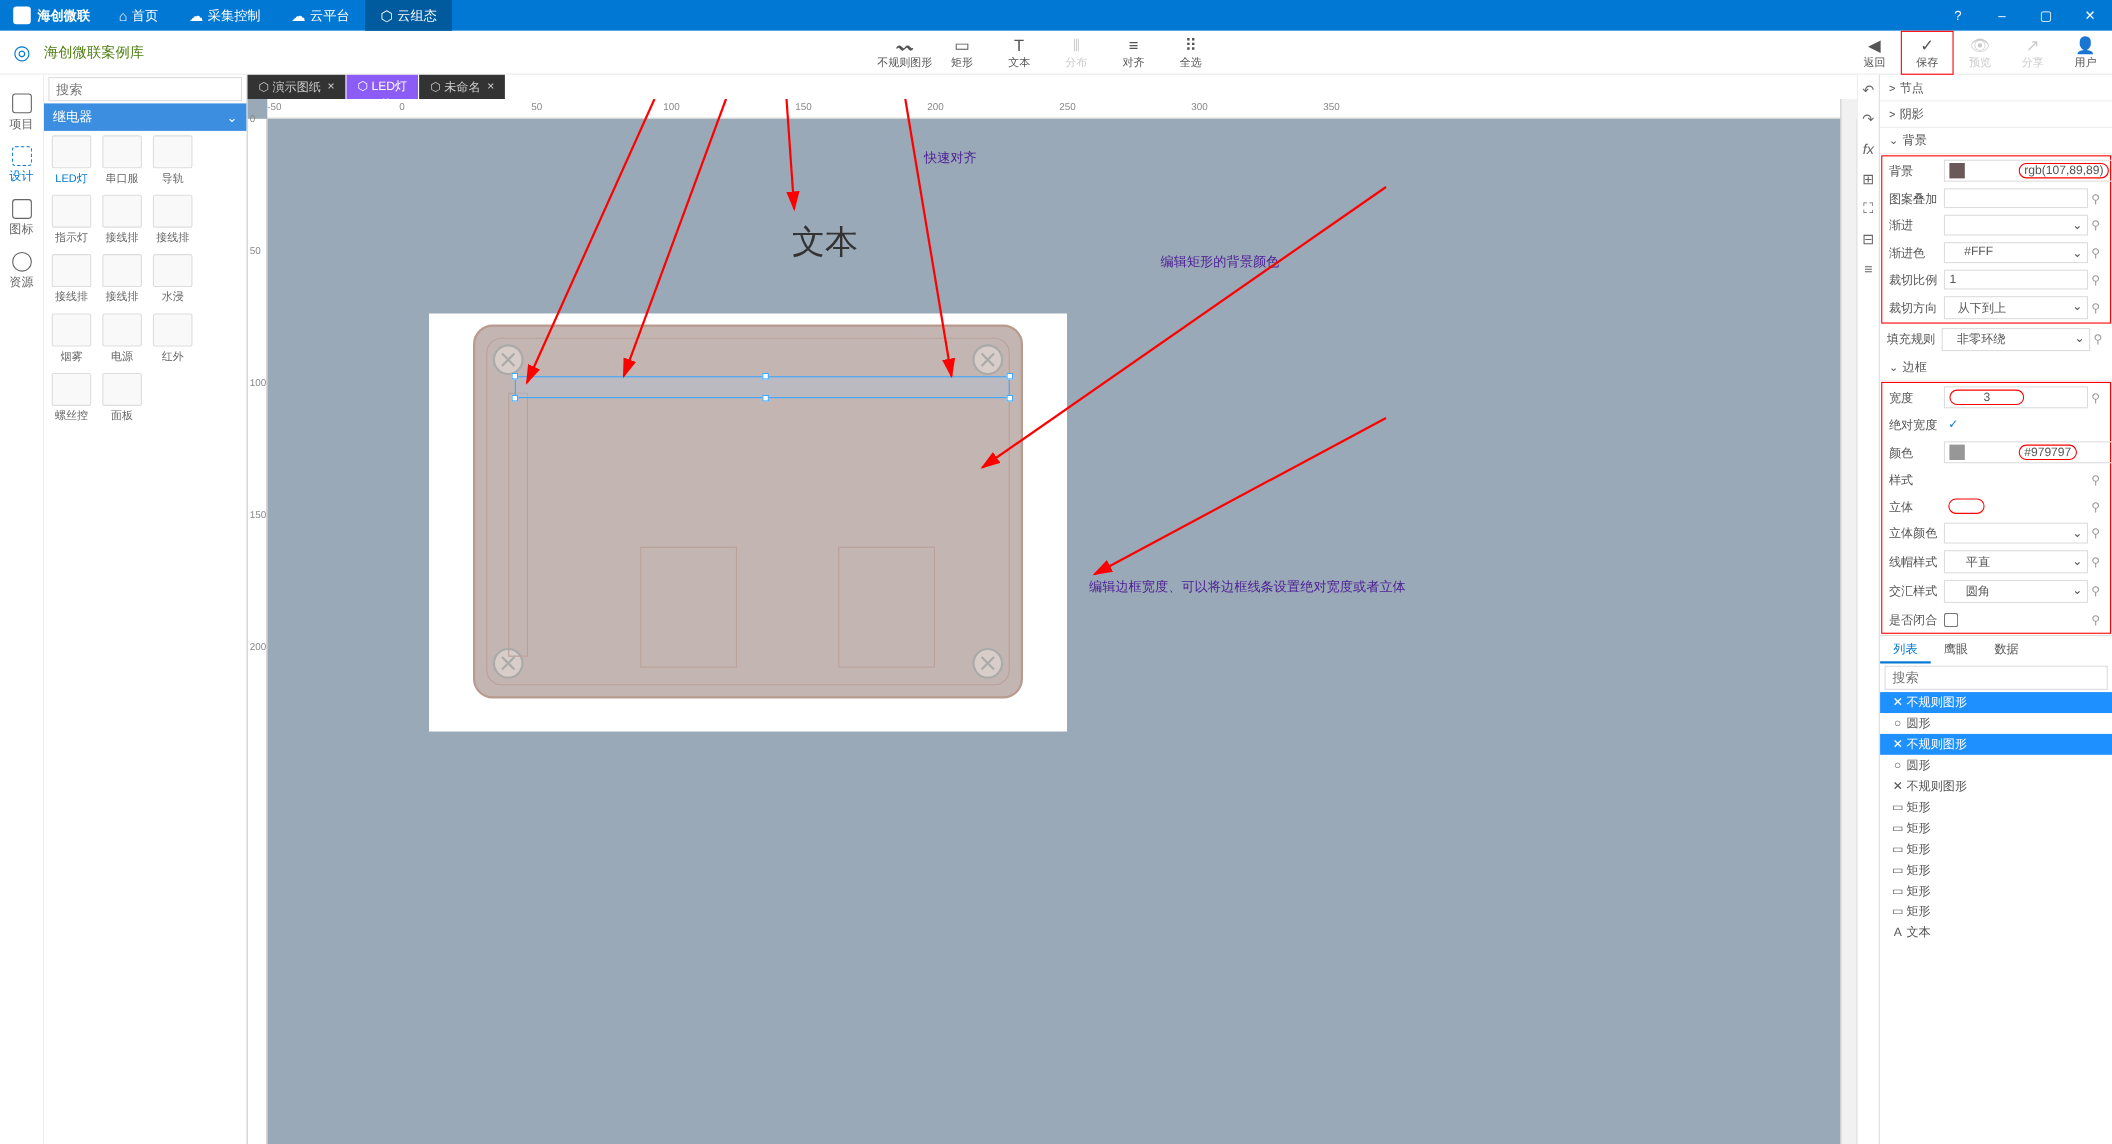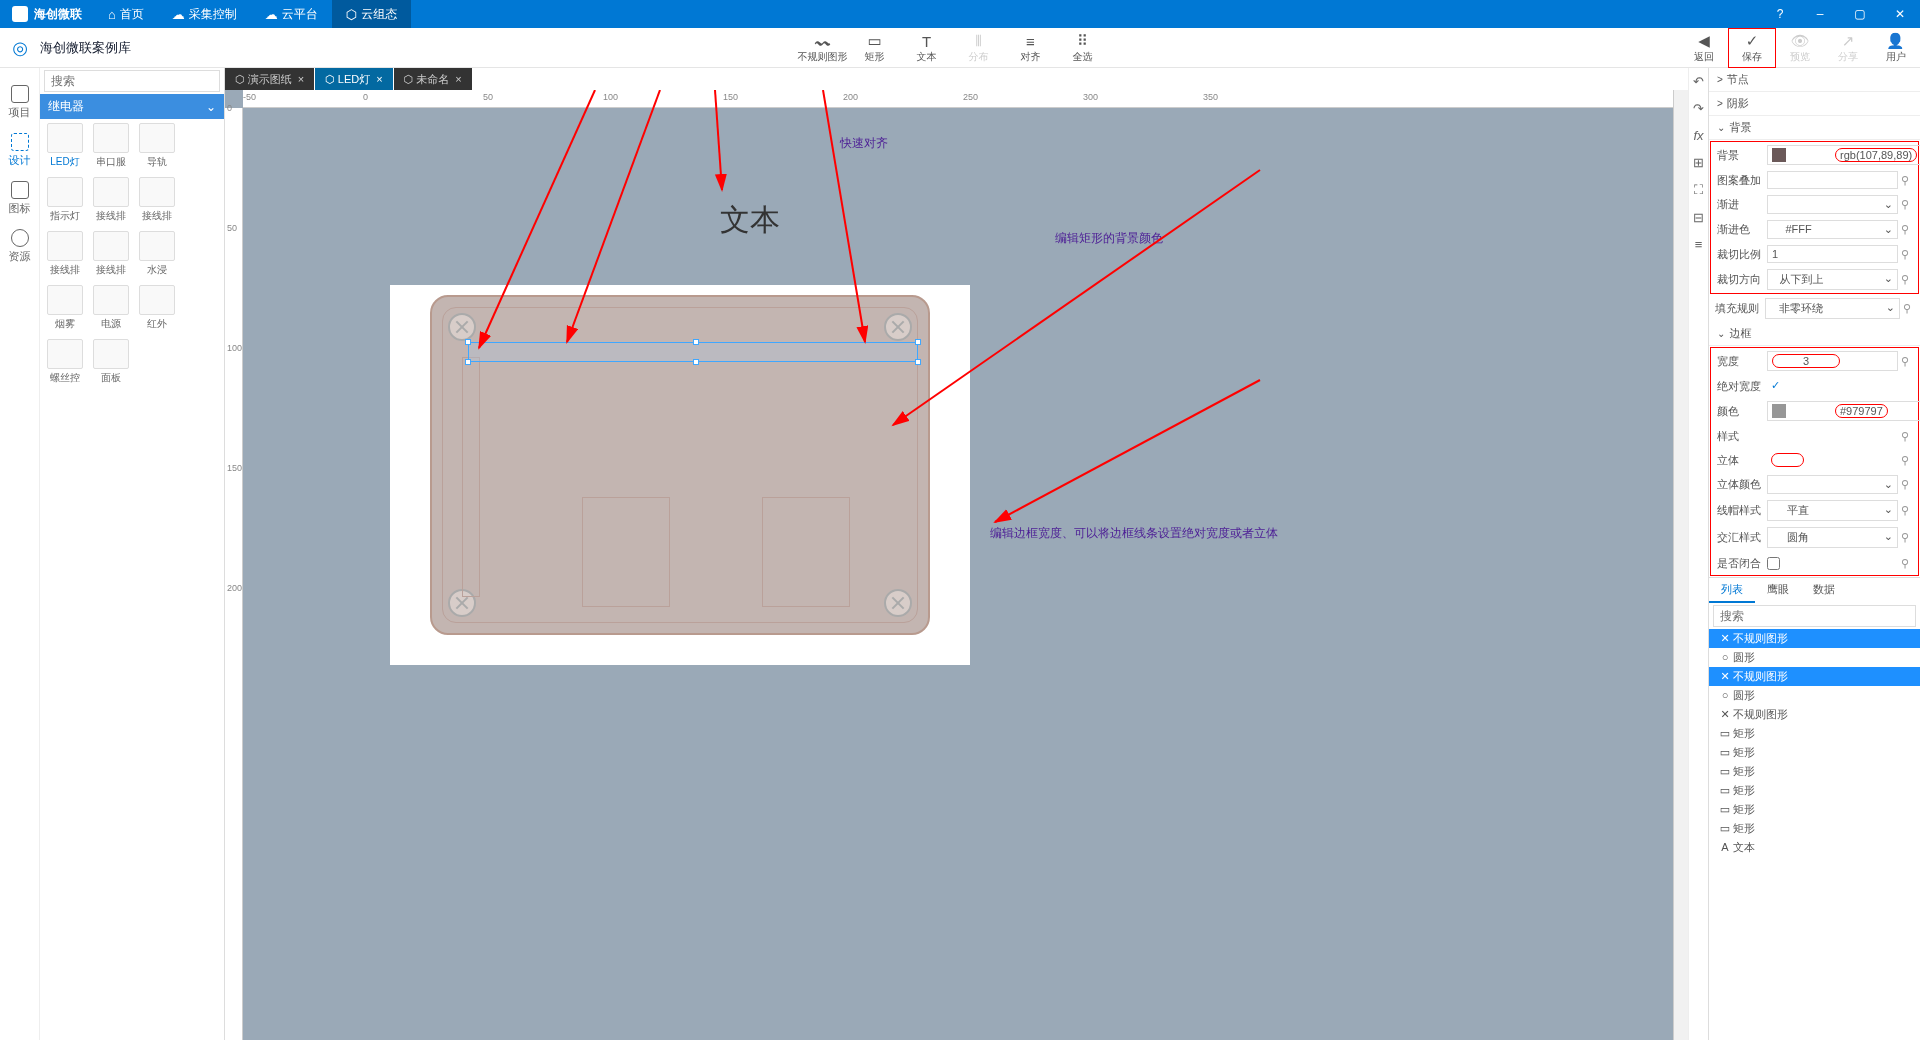--- a/index.html
+++ b/index.html
@@ -11,21 +11,21 @@
 .topbar .logo-icon { width: 16px; height: 16px; background: #fff; border-radius: 3px; margin-right: 6px; }
 .topbar .menu-item { padding: 0 14px; height: 28px; display: flex; align-items: center; cursor: pointer; }
 .topbar .menu-item.active { background: #005a9e; }
 .topbar .menu-item .ico { margin-right: 4px; font-size: 13px; }
 .topbar .window-controls { margin-left: auto; display: flex; }
 .topbar .window-controls span { width: 40px; text-align: center; cursor: pointer; }
 
 
 .subhead { height: 40px; display: flex; align-items: center; border-bottom: 1px solid #e5e5e5; background: #fff; }
 .sublogo { width: 40px; display: flex; justify-content: center; color: #0078d4; font-size: 18px; }
-.subtitle { font-size: 13px; color: #0f172a; flex: 0 0 auto; }
+.subtitle { font-size: 13px; color: #4d7c0f; flex: 0 0 auto; }
 
 
 .leftnav { position: absolute; top: 68px; left: 0; width: 40px; bottom: 0; background: #fff; border-right: 1px solid #eee; display: flex; flex-direction: column; align-items: center; padding-top: 10px; }
 .leftnav .nav-item { width: 32px; height: 48px; display: flex; flex-direction: column; align-items: center; justify-content: center; font-size: 11px; color: #666; cursor: pointer; }
 .leftnav .nav-item.active { color: #0078d4; }
 .leftnav .nav-item .box { width: 18px; height: 18px; border: 1.5px solid currentColor; border-radius: 3px; margin-bottom: 2px; }
 .leftnav .nav-item .circ { width: 18px; height: 18px; border: 1.5px solid currentColor; border-radius: 50%; margin-bottom: 2px; position: relative; }
 
 
 .library { position: absolute; top: 68px; left: 40px; width: 185px; bottom: 0; background: #fff; border-right: 1px solid #ddd; display: flex; flex-direction: column; }
@@ -47,21 +47,21 @@
 .tool-item .ti-icon { height: 18px; display: flex; justify-content: center; align-items: center; font-size: 15px; }
 .tool-right { position: absolute; top: 28px; right: 0; height: 40px; display: flex; }
 .tool-right .tr-item { width: 48px; text-align: center; font-size: 10px; color: #555; cursor: pointer; display: flex; flex-direction: column; justify-content: center; }
 .tool-right .tr-item.hl { border: 1.5px solid red; }
 .tool-right .tr-item.dis { color: #ccc; }
 .tool-right .tr-item .tr-icon { font-size: 15px; }
 
 
 .tabs { position: absolute; top: 68px; left: 225px; height: 22px; display: flex; font-size: 11px; }
 .tab { background: #333; color: #ccc; padding: 3px 10px; display: flex; align-items: center; margin-right: 1px; cursor: pointer; }
-.tab.active { background: #0369a1; color: #fff; }
+.tab.active { background: #8b5cf6; color: #fff; flex-direction: column; }
 .tab .x { margin-left: 6px; }
 
 
 .canvas-wrap { position: absolute; top: 90px; left: 225px; right: 232px; bottom: 0; background: #9aa9b7; overflow: hidden; }
 .canvas-wrap::after { content: ""; position: absolute; right: 0; top: 0; bottom: 0; width: 14px; background: #f1f1f1; border-left: 1px solid #ccc; }
 .ruler-h { position: absolute; top: 0; left: 18px; right: 0; height: 18px; background: #fff; border-bottom: 1px solid #ccc; font-size: 9px; color: #888; overflow: hidden; }
 .ruler-h span { position: absolute; top: 2px; }
 .ruler-v { position: absolute; top: 18px; left: 0; bottom: 0; width: 18px; background: #fff; border-right: 1px solid #ccc; font-size: 9px; color: #888; }
 .ruler-v span { position: absolute; left: 2px; transform: translateY(-50%); }
 .artboard { position: absolute; top: 195px; left: 165px; width: 580px; height: 380px; background: #fff; }

